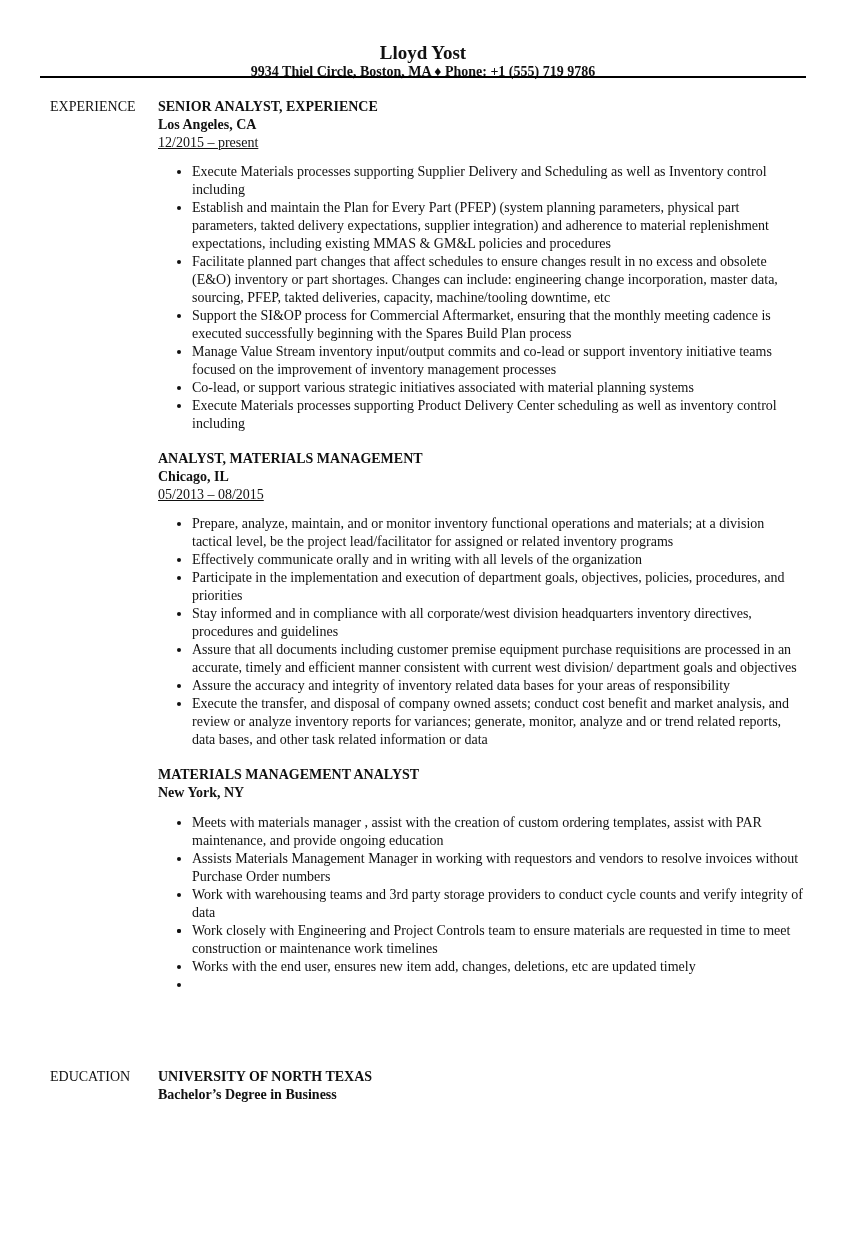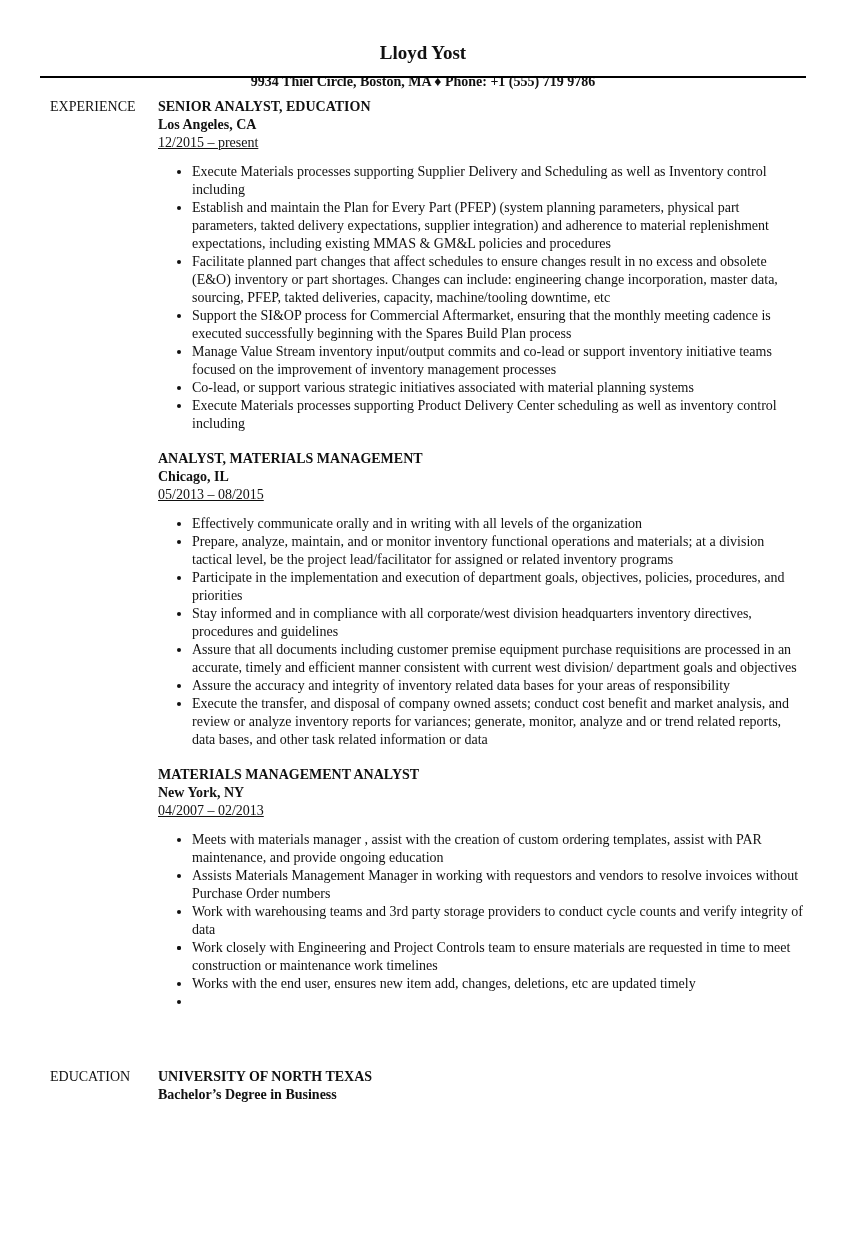--- a/index.html
+++ b/index.html
@@ -2,21 +2,21 @@
 <html><head>
   <meta charset="utf-8">
   <style>
     html, body { margin: 0; padding: 0; background: #ffffff; }
     body {
       width: 860px; height: 1240px; position: relative; overflow: hidden;
       font-family: "Liberation Serif", "DejaVu Serif", serif; color: #111111;
     }
     .header { position: absolute; left: 40px; top: 0; width: 766px; text-align: center; }
     .name { font-size: 19px; font-weight: bold; margin-top: 42px; line-height: 22px; }
-    .contact { font-size: 14px; font-weight: bold; margin-top: 10px; line-height: 16px; }
+    .contact { font-size: 14px; font-weight: bold; line-height: 16px; }
     .rule { position: absolute; left: 40px; top: 76px; width: 766px; height: 2px; background: #000; }
     .section { position: absolute; left: 35px; width: 790px; }
     .section-label { position: absolute; left: 15px; top: 0; font-size: 14px; font-weight: normal; line-height: 18px; }
     .content { position: absolute; left: 123px; top: 0; width: 660px; }
     .job { margin-bottom: 17px; }
     .job-title, .school { font-size: 14px; font-weight: bold; line-height: 18px; }
     .location, .degree { font-size: 14px; font-weight: bold; line-height: 18px; }
     .dates { font-size: 14px; line-height: 17px; text-decoration: underline; }
     ul.bullets { list-style: none; margin: 12px; padding: 0; }
     ul.bullets li { position: relative; padding-left: 22px; font-size: 14px; line-height: 18px; }
@@ -30,51 +30,50 @@
 <div class="header">
   <div class="name">Lloyd Yost</div>
   <div class="contact">9934 Thiel Circle, Boston, MA ♦ Phone: +1 (555) 719 9786</div>
 </div>
 <div class="rule"></div>
 
 <div class="section" style="top:98px;">
   <div class="section-label">EXPERIENCE</div>
   <div class="content">
     <div class="job">
-      <div class="job-title">SENIOR ANALYST, EDUCATION</div>
+      <div class="job-title">SENIOR ANALYST, EXPERIENCE</div>
       <div class="location">Los Angeles, CA</div>
       <div class="dates">12/2015 – present</div>
       <ul class="bullets">
           <li><span class="dot"></span><span>Execute Materials processes supporting Supplier Delivery and Scheduling as well as Inventory control including</span></li>
           <li><span class="dot"></span><span>Establish and maintain the Plan for Every Part (PFEP) (system planning parameters, physical part parameters, takted delivery expectations, supplier integration) and adherence to material replenishment expectations, including existing MMAS &amp; GM&amp;L policies and procedures</span></li>
           <li><span class="dot"></span><span>Facilitate planned part changes that affect schedules to ensure changes result in no excess and obsolete (E&amp;O) inventory or part shortages. Changes can include: engineering change incorporation, master data, sourcing, PFEP, takted deliveries, capacity, machine/tooling downtime, etc</span></li>
           <li><span class="dot"></span><span>Support the SI&amp;OP process for Commercial Aftermarket, ensuring that the monthly meeting cadence is executed successfully beginning with the Spares Build Plan process</span></li>
           <li><span class="dot"></span><span>Manage Value Stream inventory input/output commits and co-lead or support inventory initiative teams focused on the improvement of inventory management processes</span></li>
           <li><span class="dot"></span><span>Co-lead, or support various strategic initiatives associated with material planning systems</span></li>
           <li><span class="dot"></span><span>Execute Materials processes supporting Product Delivery Center scheduling as well as inventory control including</span></li>
         </ul>
     </div>
     <div class="job">
       <div class="job-title">ANALYST, MATERIALS MANAGEMENT</div>
       <div class="location">Chicago, IL</div>
       <div class="dates">05/2013 – 08/2015</div>
       <ul class="bullets">
+          <li><span class="dot"></span><span>Prepare, analyze, maintain, and or monitor inventory functional operations and materials; at a division tactical level, be the project lead/facilitator for assigned or related inventory programs</span></li>
           <li><span class="dot"></span><span>Effectively communicate orally and in writing with all levels of the organization</span></li>
-          <li><span class="dot"></span><span>Prepare, analyze, maintain, and or monitor inventory functional operations and materials; at a division tactical level, be the project lead/facilitator for assigned or related inventory programs</span></li>
           <li><span class="dot"></span><span>Participate in the implementation and execution of department goals, objectives, policies, procedures, and priorities</span></li>
           <li><span class="dot"></span><span>Stay informed and in compliance with all corporate/west division headquarters inventory directives, procedures and guidelines</span></li>
           <li><span class="dot"></span><span>Assure that all documents including customer premise equipment purchase requisitions are processed in an accurate, timely and efficient manner consistent with current west division/ department goals and objectives</span></li>
           <li><span class="dot"></span><span>Assure the accuracy and integrity of inventory related data bases for your areas of responsibility</span></li>
           <li><span class="dot"></span><span>Execute the transfer, and disposal of company owned assets; conduct cost benefit and market analysis, and review or analyze inventory reports for variances; generate, monitor, analyze and or trend related reports, data bases, and other task related information or data</span></li>
         </ul>
     </div>
     <div class="job">
       <div class="job-title">MATERIALS MANAGEMENT ANALYST</div>
       <div class="location">New York, NY</div>
-      <div class="dates">04/2007 – 02/2013</div>
       <ul class="bullets">
           <li><span class="dot"></span><span>Meets with materials manager , assist with the creation of custom ordering templates, assist with PAR maintenance, and provide ongoing education</span></li>
           <li><span class="dot"></span><span>Assists Materials Management Manager in working with requestors and vendors to resolve invoices without Purchase Order numbers</span></li>
           <li><span class="dot"></span><span>Work with warehousing teams and 3rd party storage providers to conduct cycle counts and verify integrity of data</span></li>
           <li><span class="dot"></span></li>
           <li><span class="dot"></span><span>Work closely with Engineering and Project Controls team to ensure materials are requested in time to meet construction or maintenance work timelines</span></li>
           <li><span class="dot"></span><span>Works with the end user, ensures new item add, changes, deletions, etc are updated timely</span></li>
           <li><span class="dot"></span></li>
         </ul>
     </div>

